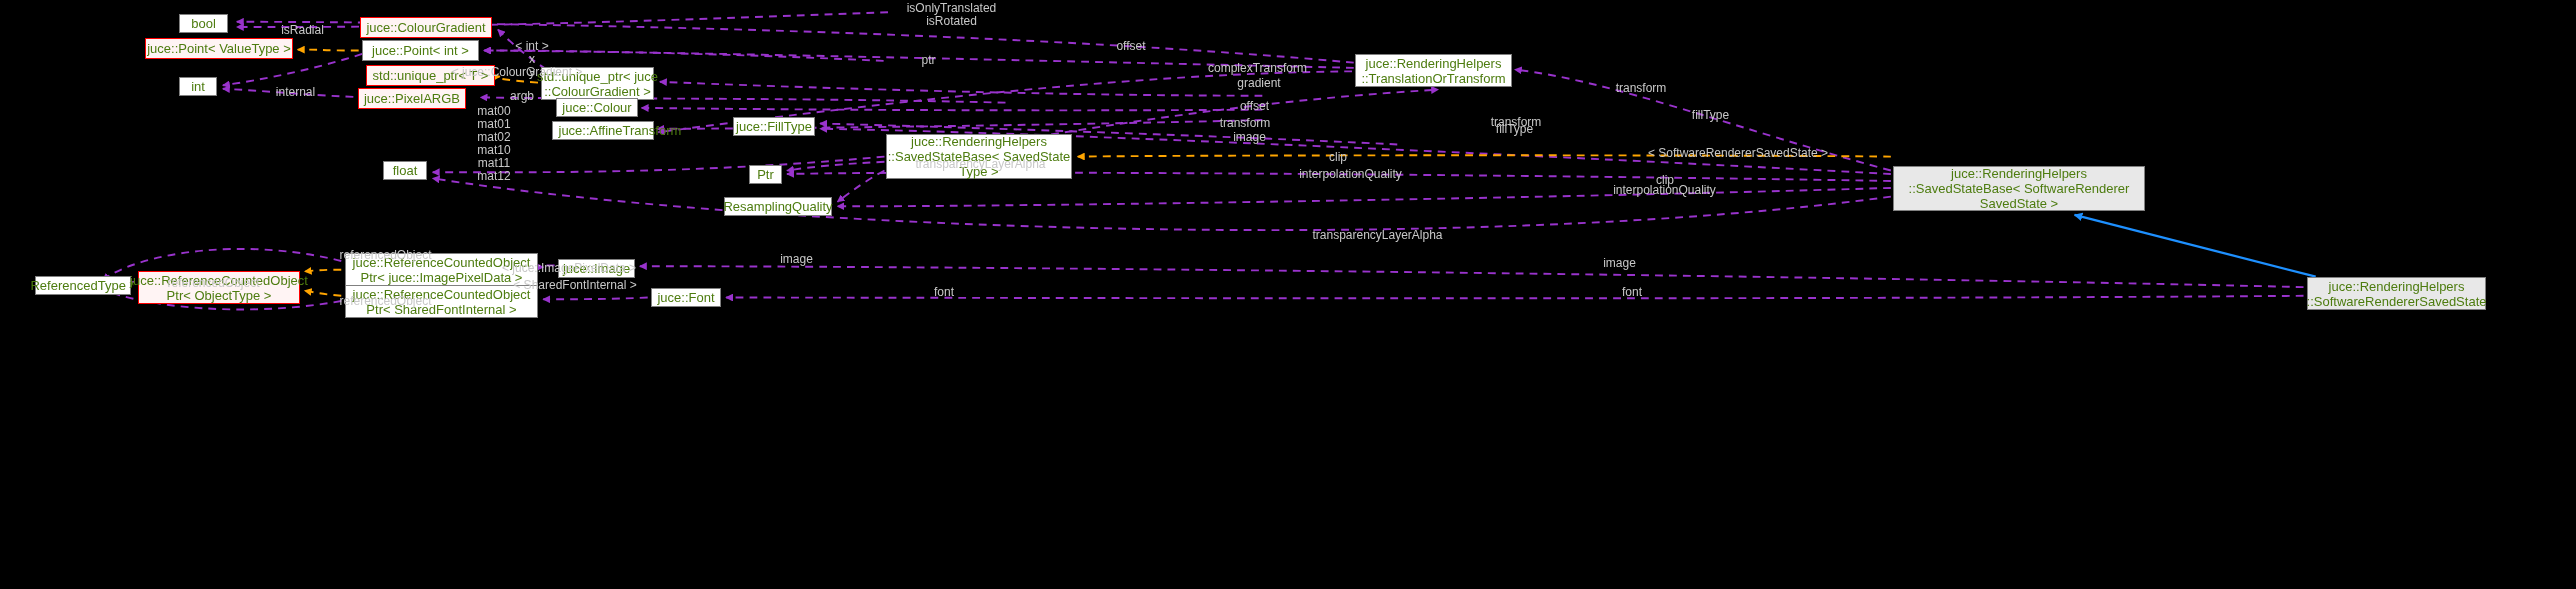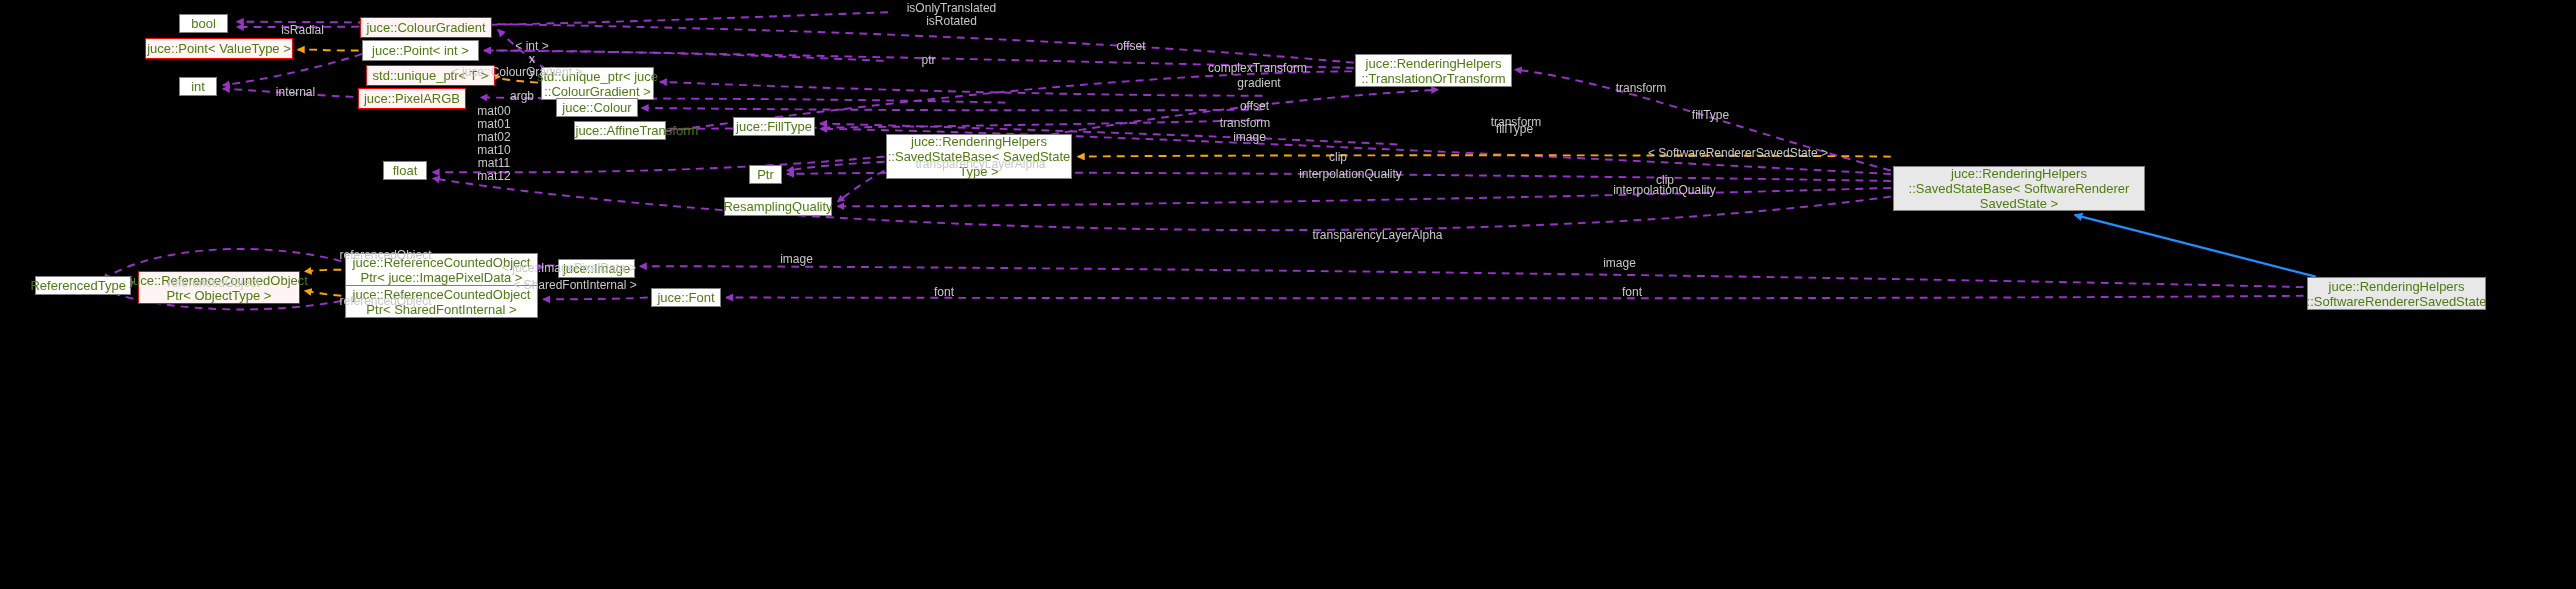--- a/index.html
+++ b/index.html
@@ -145,21 +145,21 @@
       <div class="node tmpl" style="left: 145px; top: 38px; width: 148px; height: 21px;">juce::Point&lt; ValueType &gt;</div>
       <div class="node plain" style="left: 179px; top: 77px; width: 38px; height: 19px;">int</div>
       <div class="node plain" style="left: 383px; top: 161px; width: 44px; height: 19px;">float</div>
       <div class="node tmpl" style="left: 360px; top: 17.4px; width: 132px; height: 21px;">juce::ColourGradient</div>
       <div class="node plain" style="left: 362px; top: 40px; width: 117px; height: 21px;">juce::Point&lt; int &gt;</div>
       <div class="node tmpl" style="left: 366px; top: 65px; width: 129px; height: 21px;">std::unique_ptr&lt; T &gt;</div>
       <div class="node tmpl" style="left: 358px; top: 88px; width: 108px; height: 21px;">juce::PixelARGB</div>
       <div class="node plain" style="left: 541px; top: 67px; width: 113px; height: 33px;">std::unique_ptr&lt; juce
 ::ColourGradient &gt;</div>
       <div class="node plain" style="left: 556px; top: 98px; width: 82px; height: 19px;">juce::Colour</div>
-      <div class="node plain" style="left: 574px; top: 121px; width: 92px; height: 19px; padding-left: 39px;">juce::AffineTransform</div>
+      <div class="node plain" style="left: 552px; top: 121px; width: 102px; height: 19px; padding-left: 39px;">juce::AffineTransform</div>
       <div class="node plain" style="left: 749px; top: 165px; width: 33px; height: 19px;">Ptr</div>
       <div class="node plain" style="left: 724px; top: 197px; width: 108px; height: 19px;">ResamplingQuality</div>
       <div class="node plain" style="left: 733px; top: 117px; width: 82px; height: 19px;">juce::FillType</div>
       <div class="node plain" style="left: 1355px; top: 54px; width: 157px; height: 33px;">juce::RenderingHelpers
 ::TranslationOrTransform</div>
       <div class="node plain" style="left: 886px; top: 134px; width: 186px; height: 45px;">juce::RenderingHelpers
 ::SavedStateBase&lt; SavedState
 Type &gt;</div>
       <div class="node focus" style="left: 1893px; top: 166px; width: 252px; height: 45px;">juce::RenderingHelpers
 ::SavedStateBase&lt; SoftwareRenderer

